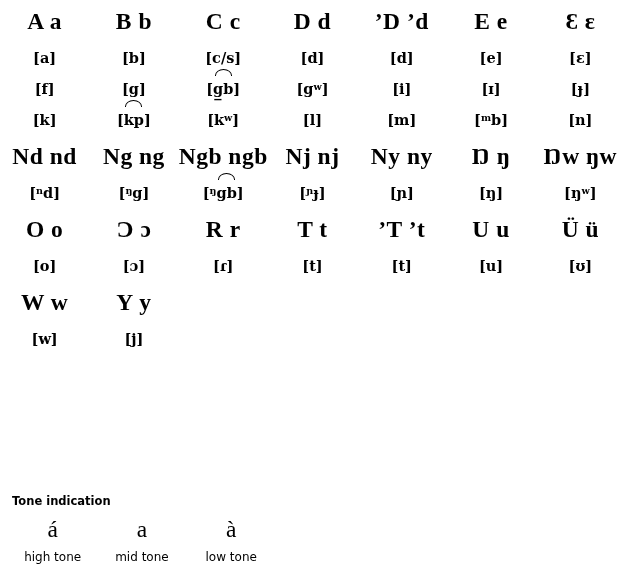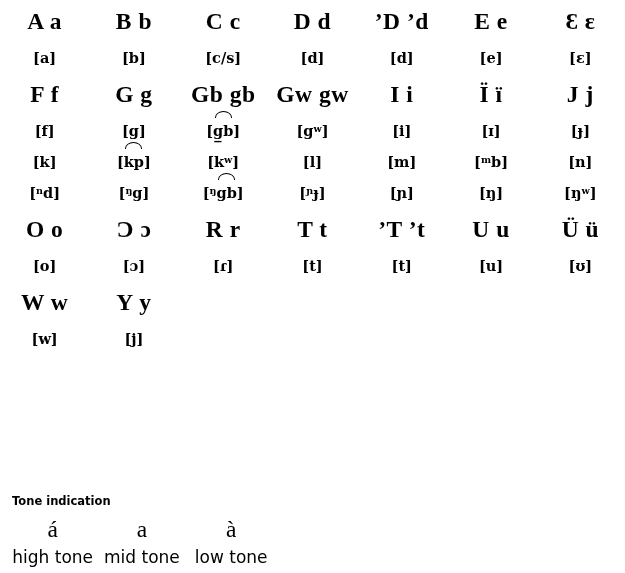--- a/index.html
+++ b/index.html
@@ -97,21 +97,21 @@
   }
   .tone-mark-cell {
     height: 34px;
     font-family: "Liberation Serif", "DejaVu Serif", serif;
     font-size: 23.5px;
     line-height: 34px;
   }
   .tone-label-cell {
     height: 22px;
     font-family: "DejaVu Sans", "Liberation Sans", sans-serif;
-    font-size: 17px;
+    font-size: 12px;
     line-height: 22px;
     white-space: nowrap;
   }
 </style>
 </head>
 <body>
 
 <table id="alphabet-table">
   <tbody>
 
@@ -128,48 +128,48 @@
       <td class="ipa-cell">[a]</td>
       <td class="ipa-cell">[b]</td>
       <td class="ipa-cell">[c/s]</td>
       <td class="ipa-cell">[d]</td>
       <td class="ipa-cell">[d]</td>
       <td class="ipa-cell">[e]</td>
       <td class="ipa-cell">[ɛ]</td>
     </tr>
 
     <tr>
-      <td class="letter-cell">F f</td>
-      <td class="letter-cell">G g</td>
-      <td class="letter-cell">Gb gb</td>
-      <td class="letter-cell">Gw gw</td>
-      <td class="letter-cell">I i</td>
-      <td class="letter-cell">Ï ï</td>
-      <td class="letter-cell">J j</td>
-    </tr>
-    <tr>
       <td class="ipa-cell">[f]</td>
       <td class="ipa-cell">[g]</td>
       <td class="ipa-cell">[<span class="tie">g̲b</span>]</td>
       <td class="ipa-cell">[g<span class="sup">w</span>]</td>
       <td class="ipa-cell">[i]</td>
       <td class="ipa-cell">[ɪ]</td>
       <td class="ipa-cell">[ɟ]</td>
     </tr>
 
     <tr>
       <td class="ipa-cell">[k]</td>
       <td class="ipa-cell">[<span class="tie">kp</span>]</td>
       <td class="ipa-cell">[k<span class="sup">w</span>]</td>
       <td class="ipa-cell">[l]</td>
       <td class="ipa-cell">[m]</td>
       <td class="ipa-cell">[<span class="sup">m</span>b]</td>
       <td class="ipa-cell">[n]</td>
     </tr>
 
+    <tr>
+      <td class="letter-cell">Nd nd</td>
+      <td class="letter-cell">Ng ng</td>
+      <td class="letter-cell">Ngb ngb</td>
+      <td class="letter-cell">Nj nj</td>
+      <td class="letter-cell">Ny ny</td>
+      <td class="letter-cell">Ŋ ŋ</td>
+      <td class="letter-cell">Ŋw ŋw</td>
+    </tr>
     <tr>
       <td class="ipa-cell">[<span class="sup">n</span>d]</td>
       <td class="ipa-cell">[<span class="sup">ŋ</span>g]</td>
       <td class="ipa-cell">[<span class="sup">ŋ</span><span class="tie">gb</span>]</td>
       <td class="ipa-cell">[<span class="sup">ɲ</span>ɟ]</td>
       <td class="ipa-cell">[ɲ]</td>
       <td class="ipa-cell">[ŋ]</td>
       <td class="ipa-cell">[ŋ<span class="sup">w</span>]</td>
     </tr>
 

